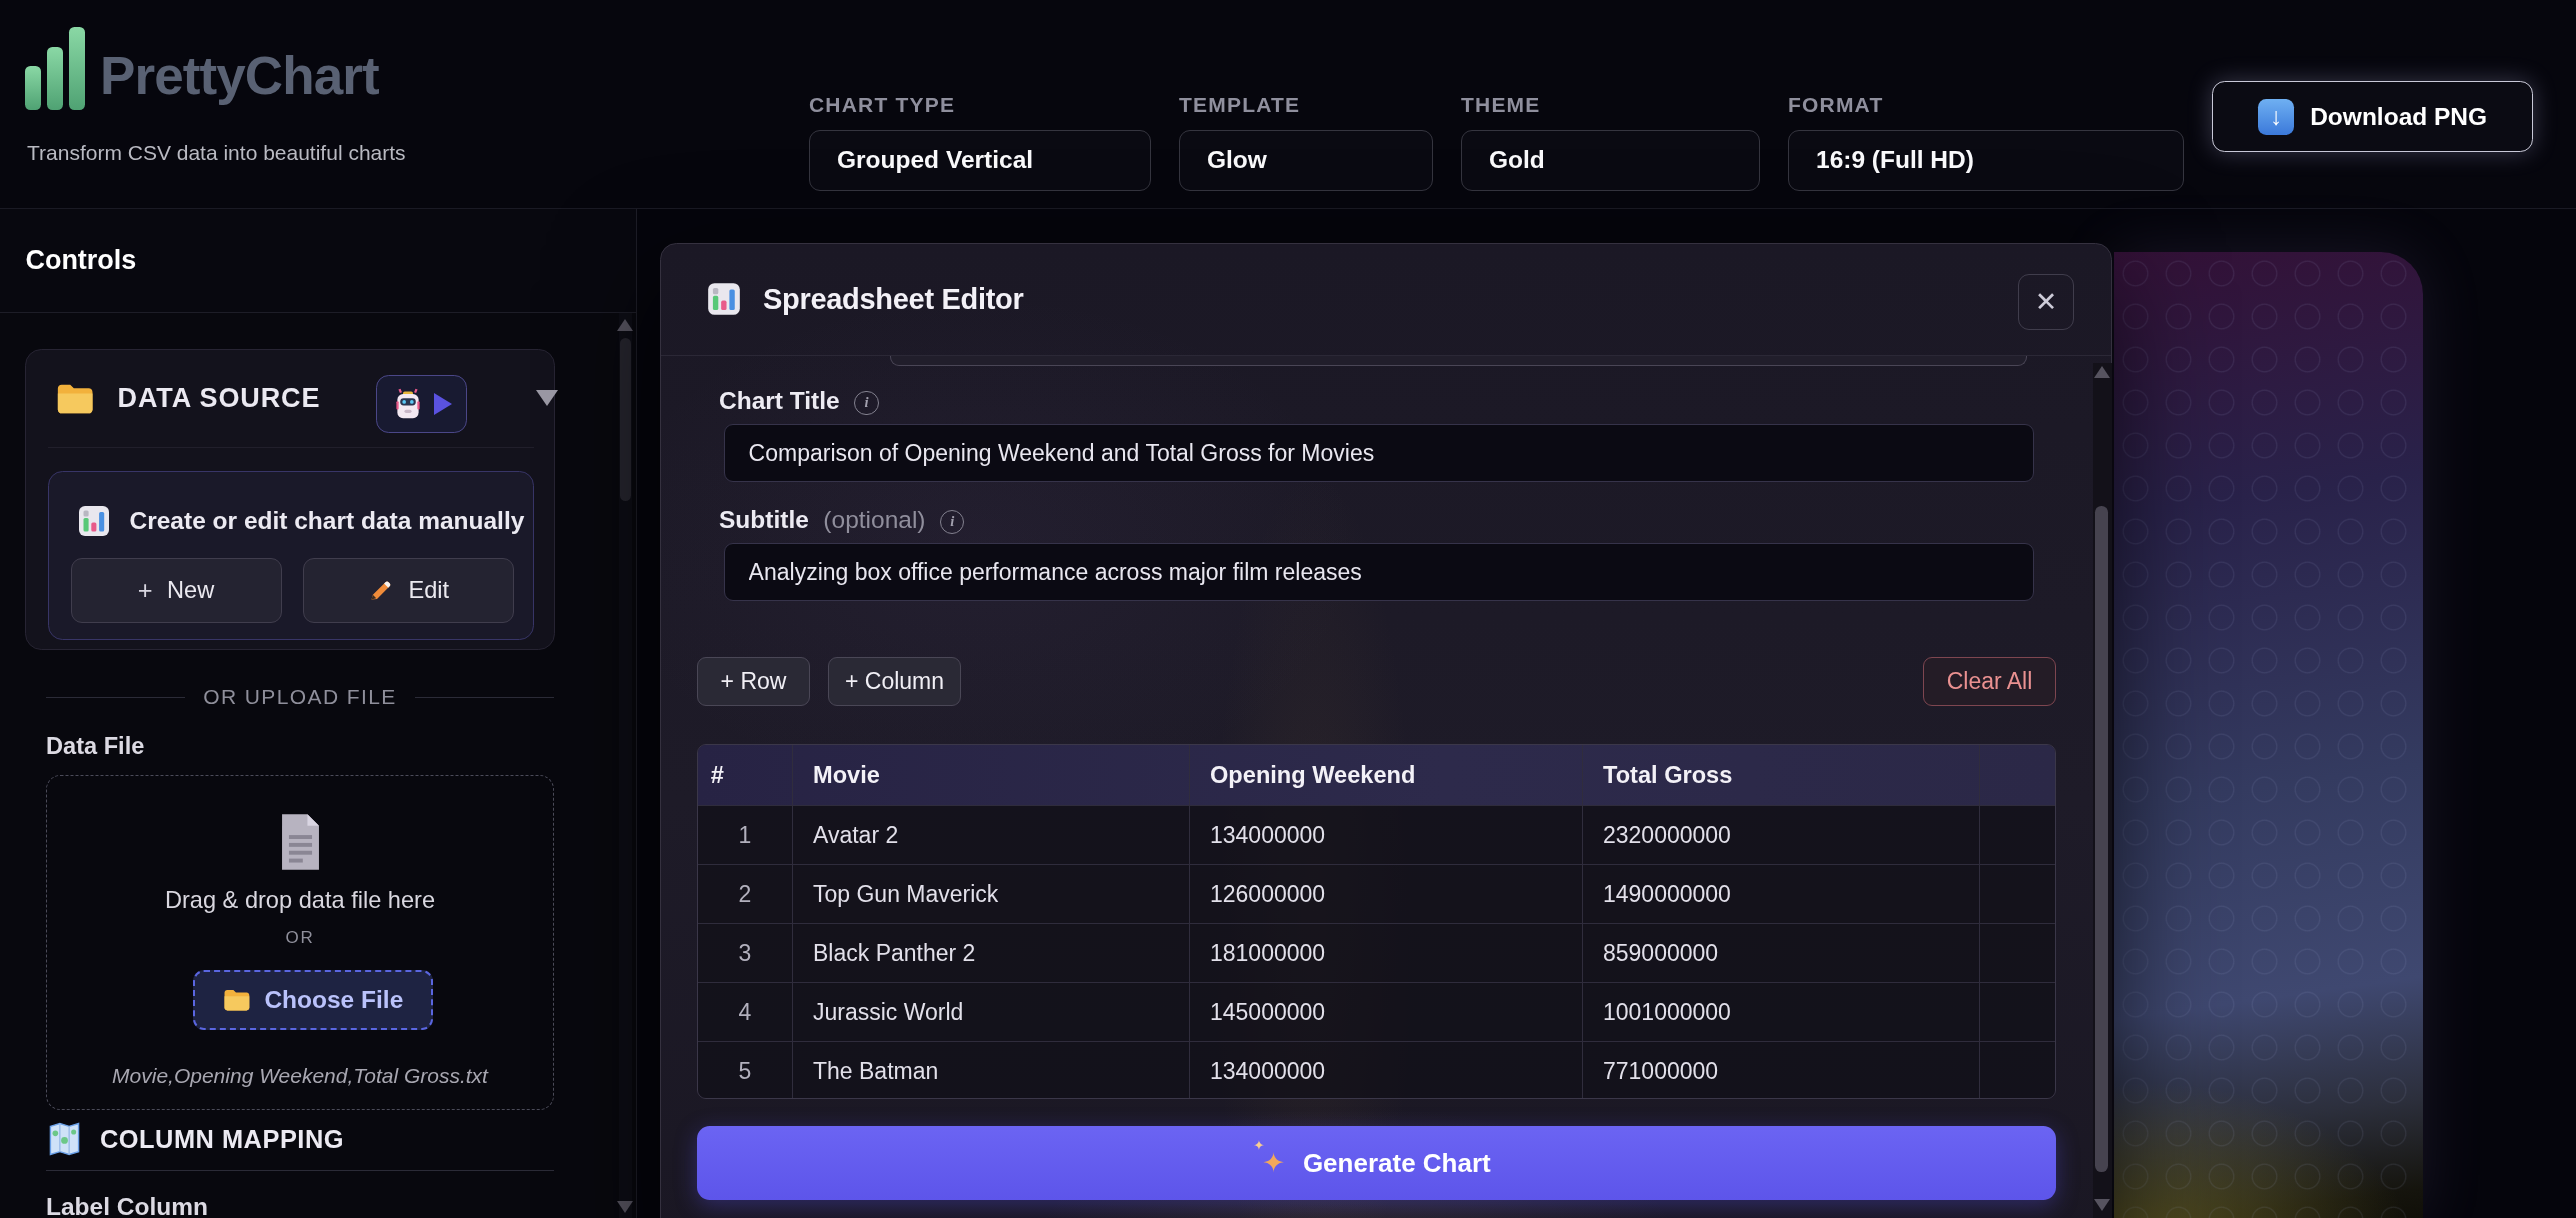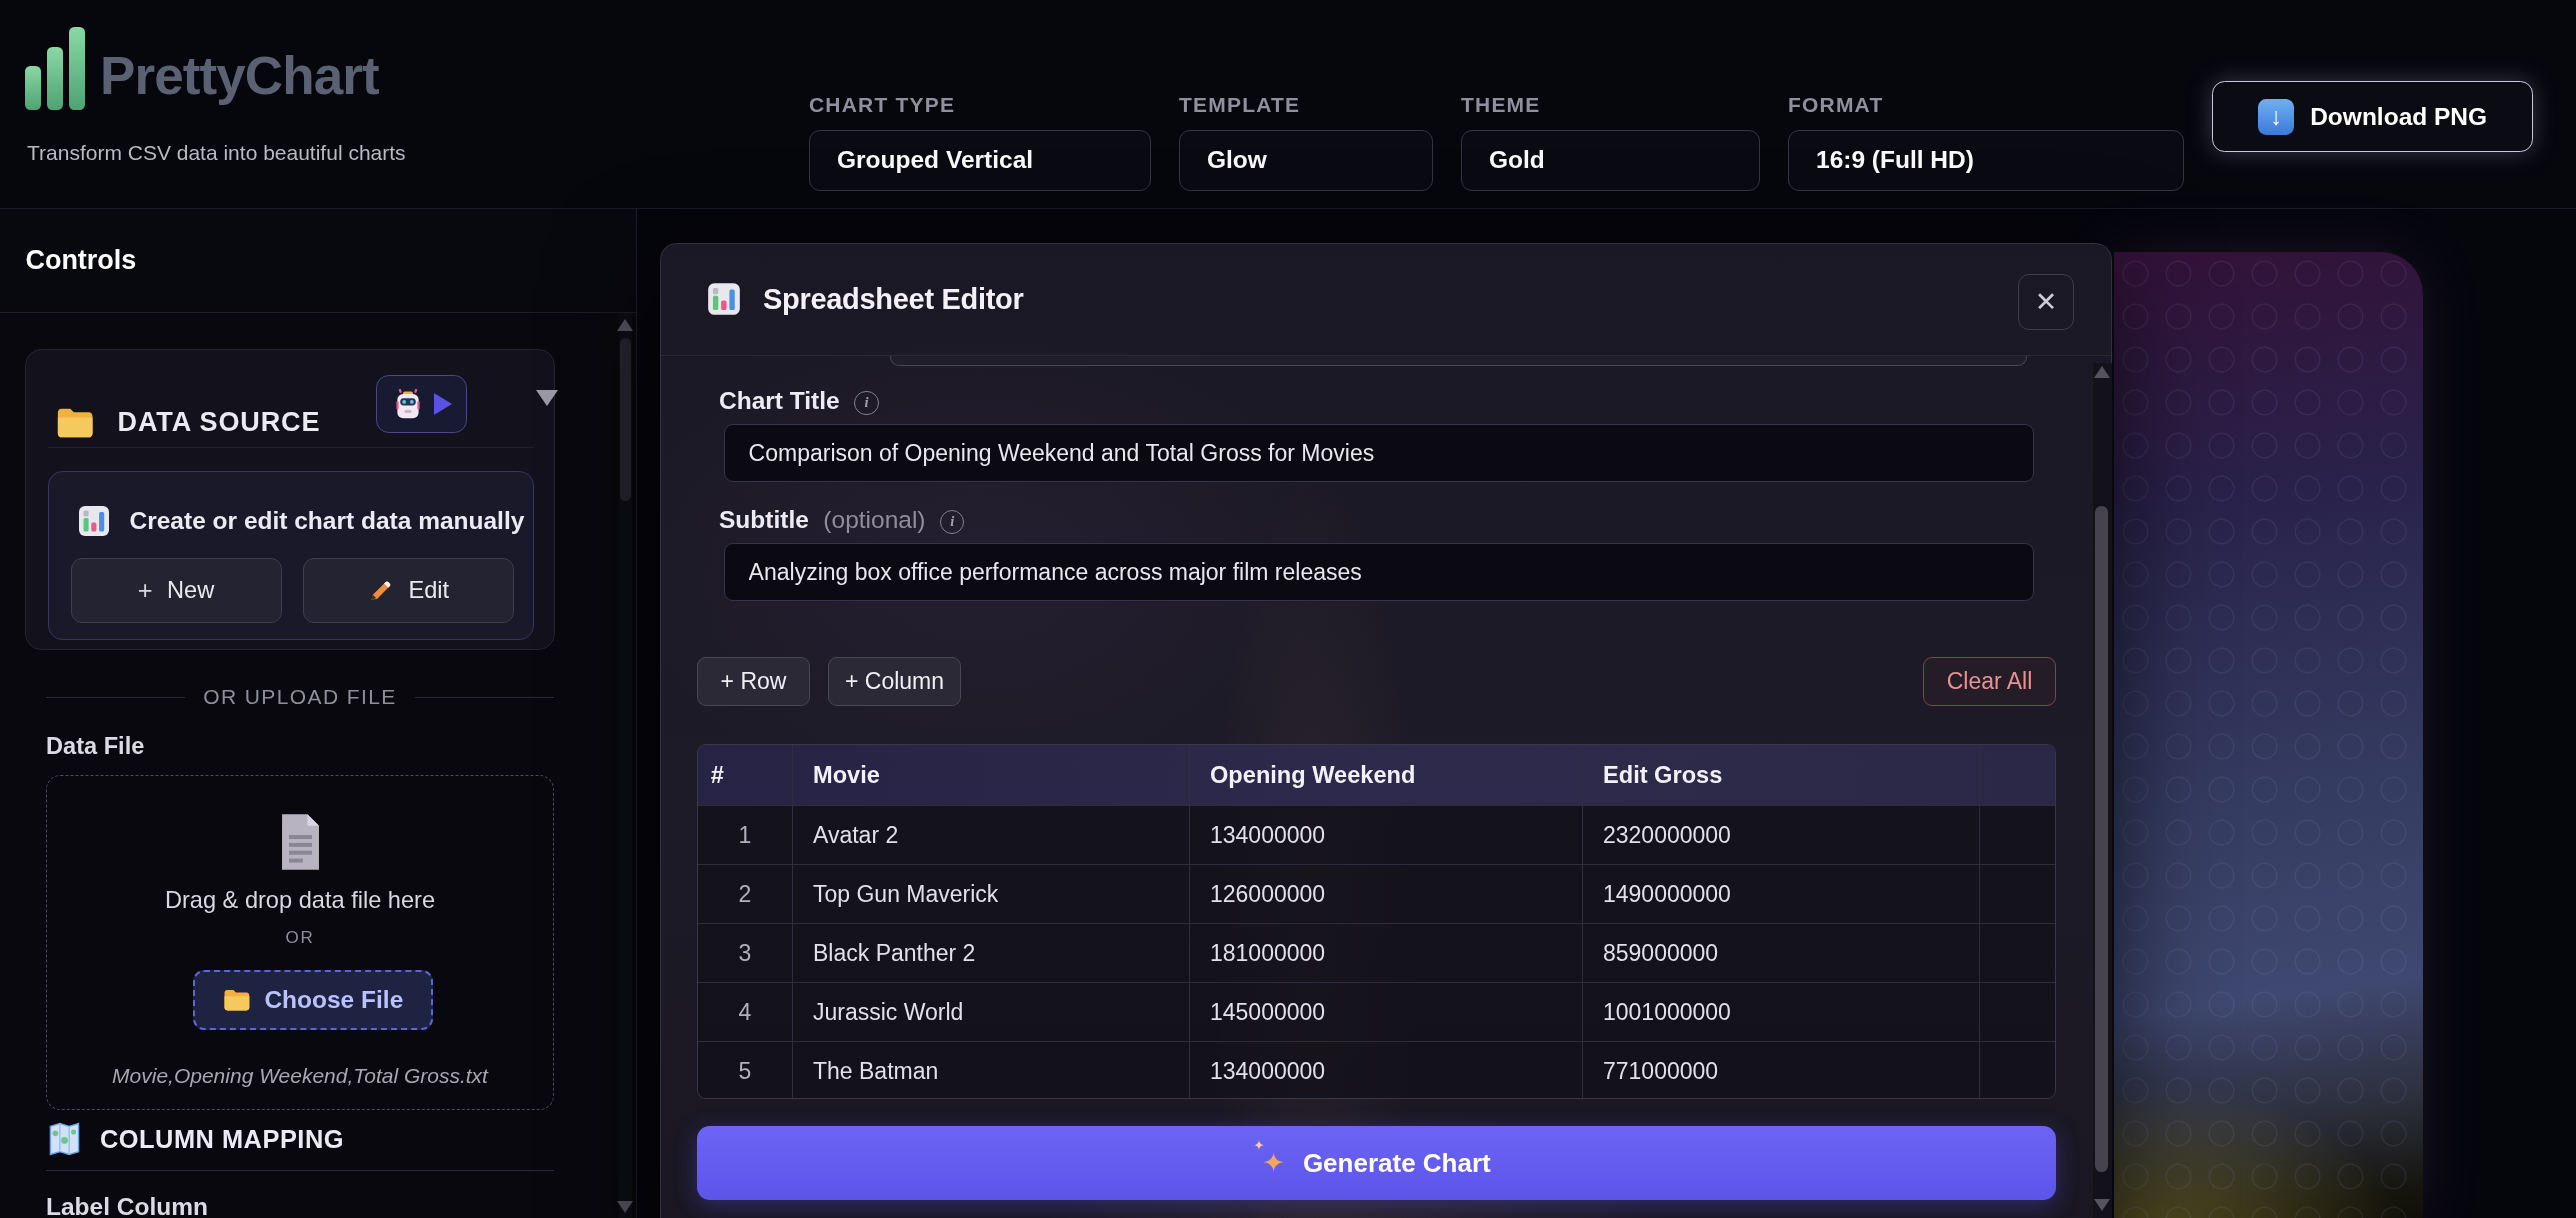--- a/index.html
+++ b/index.html
@@ -26,21 +26,21 @@
     box-shadow:0 0 23.6px rgba(205,205,255,.25); display:flex; align-items:center; justify-content:center; gap:16.3px; cursor:pointer; }
   .dl-icon { width:36px; height:36px; border-radius:8.2px; background:linear-gradient(180deg,#6fb0f2,#3b79da); color:#fff; font-size:24.5px; font-weight:700; display:flex; align-items:center; justify-content:center; }
   .download-btn b { font-size:24.5px; font-weight:700; color:#ffffff; }
 
   
   .controls-bar { position:absolute; left:0; top:209px; width:637px; height:104px; background:#08080f; border-bottom:0.9px solid #1d1d27; border-right:0.9px solid #1d1d27; display:flex; align-items:center; padding-left:25.4px; }
   .controls-bar span { font-size:27px; font-weight:700; color:#ffffff; }
   .sidebar { position:absolute; left:0; top:313px; width:637px; height:906px; background:#08080e; border-right:0.9px solid #1d1d27; }
 
   .ds-panel { position:absolute; left:24.5px; top:349px; width:530px; height:301px; border:1.4px solid #272433; border-radius:16.3px; background:#13121c; }
-  .ds-row { position:absolute; left:0; top:0; width:100%; height:97px; display:flex; align-items:center; cursor:pointer;margin-top:24px; }
+  .ds-row { position:absolute; left:0; top:0; width:100%; height:97px; display:flex; align-items:center; cursor:pointer; }
   .ds-row .folder { margin-left:30px; }
   .ds-title { margin-left:22px; font-size:27px; font-weight:700; letter-spacing:0.9px; color:#ebe9f1; }
   .robot-btn { position:absolute; left:350px; top:25.4px; width:91px; height:58px; border:1.4px solid #4b4788; border-radius:12.7px; background:#181a31; display:flex; align-items:center; justify-content:center; gap:9px; cursor:pointer; }
   .play-tri { width:0; height:0; border-left:18px solid #5a52e0; border-top:11px solid transparent; border-bottom:11px solid transparent; }
   .caret-down { position:absolute; left:510px; top:40px; width:0; height:0; border-top:16.3px solid #9b99a5; border-left:11px solid transparent; border-right:11px solid transparent; }
   .ds-divider { position:absolute; left:22px; top:97px; width:486px; height:0.9px; background:#211f2b; }
 
   .manual-card { position:absolute; left:22px; top:121px; width:486px; height:169px; border:1.4px solid #383567; border-radius:14.5px; background:#1a1929; }
   .manual-row { position:absolute; left:27px; top:31px; display:flex; align-items:center; gap:18px; }
   .manual-row b { font-size:24.5px; font-weight:700; color:#eceaf2; }
@@ -331,21 +331,21 @@
       <div class="chip-btn add-row">+ Row</div>
       <div class="chip-btn add-col">+ Column</div>
       <div class="chip-btn clear-all">Clear All</div>
     </div>
 
     <div class="sheet">
       <div class="sheet-row sheet-head">
         <div class="cell head-hash">#</div>
         <div class="cell">Movie</div>
         <div class="cell">Opening Weekend</div>
-        <div class="cell">Edit Gross</div>
+        <div class="cell">Total Gross</div>
         <div class="cell"></div>
       </div>
       <div class="sheet-row">
         <div class="cell cell-num">1</div>
         <div class="cell">Avatar 2</div>
         <div class="cell">134000000</div>
         <div class="cell">2320000000</div>
         <div class="cell"></div>
       </div>
       <div class="sheet-row">

